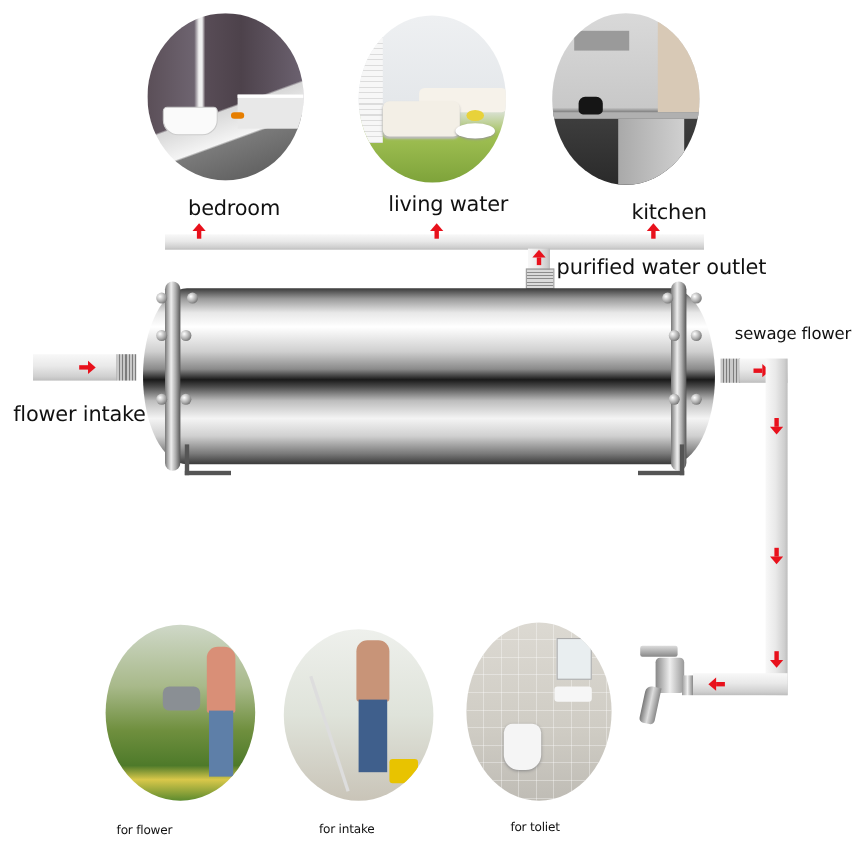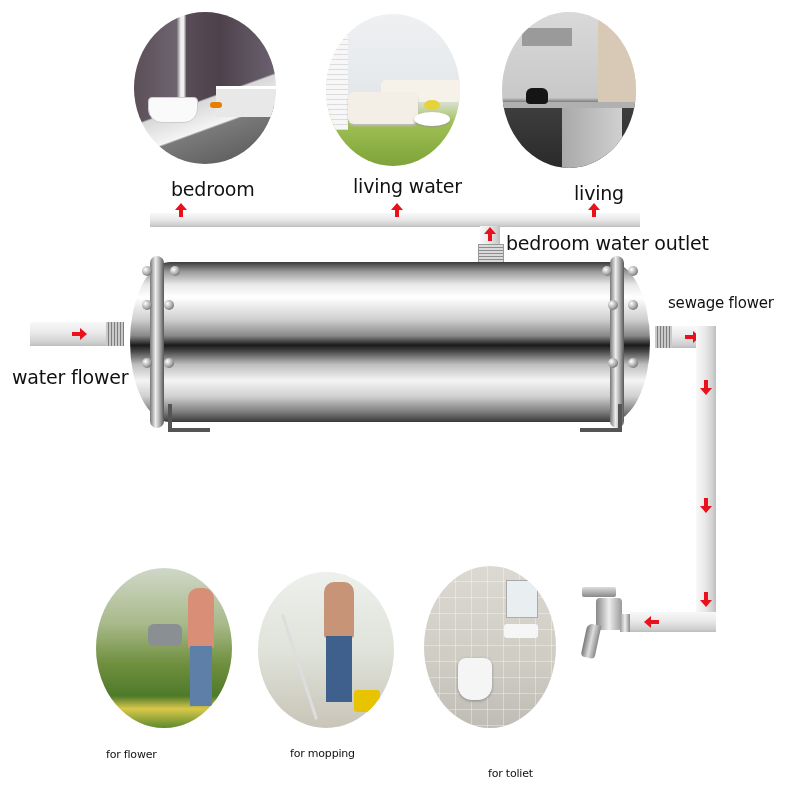--- a/index.html
+++ b/index.html
@@ -104,36 +104,36 @@
 <div class="oval kitchen">
   <div class="wall"></div>
   <div class="hood"></div>
   <div class="counter"></div>
   <div class="cab"></div>
   <div class="pot"></div>
 </div>
 
 <div class="label" style="left:148px; top:178px;margin-left:23px;">bedroom</div>
 <div class="label" style="left:353px; top:175px;">living water</div>
-<div class="label" style="left:574px; top:182px;">living</div>
+<div class="label" style="left:574px; top:182px;">kitchen</div>
 
 <div class="pipe-h" style="left:150px; top:213px; width:490px; height:14px;"></div>
 <div class="arrow arrow-up" style="left:175px; top:203px;"></div>
 <div class="arrow arrow-up" style="left:391px; top:203px;"></div>
 <div class="arrow arrow-up" style="left:588px; top:203px;"></div>
 
 <div class="pipe-v" style="left:480px; top:226px; width:20px; height:22px;"></div>
 <div class="outlet-nozzle"></div>
 <div class="arrow arrow-up" style="left:484px; top:227px;"></div>
-<div class="label" style="left:506px; top:232px;">bedroom water outlet</div>
+<div class="label" style="left:506px; top:232px;">purified water outlet</div>
 
 <div class="pipe-h" style="left:30px; top:322px; width:76px; height:24px;"></div>
 <div class="nipple" style="left:106px; top:322px; width:18px; height:24px;"></div>
 <div class="arrow arrow-right" style="left:80px; top:328px;"></div>
-<div class="label" style="left:12px; top:366px;">water flower</div>
+<div class="label" style="left:12px; top:366px;">flower intake</div>
 
 <div class="cylinder"></div>
 <div class="flange" style="left:150px;"></div>
 <div class="flange" style="left:610px;"></div>
 <div class="bolt" style="left:142px; top:266px;"></div>
 <div class="bolt" style="left:170px; top:266px;"></div>
 <div class="bolt" style="left:142px; top:300px;"></div>
 <div class="bolt" style="left:164px; top:300px;"></div>
 <div class="bolt" style="left:142px; top:358px;"></div>
 <div class="bolt" style="left:164px; top:358px;"></div>
@@ -174,14 +174,14 @@
   <div class="bucket"></div>
 </div>
 <div class="oval toilet">
   <div class="tiles"></div>
   <div class="mirror"></div>
   <div class="basin"></div>
   <div class="bowl"></div>
 </div>
 
 <div class="label bottom-label" style="left:106px; top:748px;">for flower</div>
-<div class="label bottom-label" style="left:290px; top:747px;">for mopping</div>
-<div class="label bottom-label" style="left:488px; top:745px;margin-top:22px;">for toliet</div>
+<div class="label bottom-label" style="left:290px; top:747px;">for intake</div>
+<div class="label bottom-label" style="left:464px; top:745px;">for toliet</div>
 
 </body></html>

